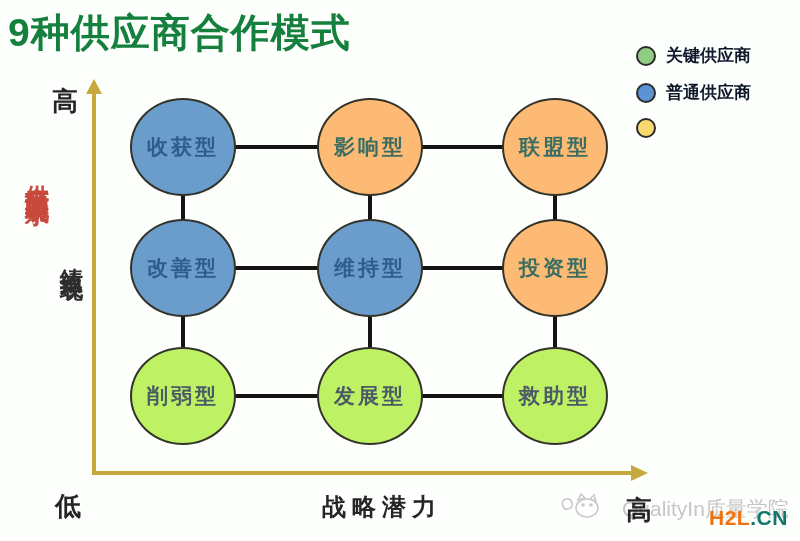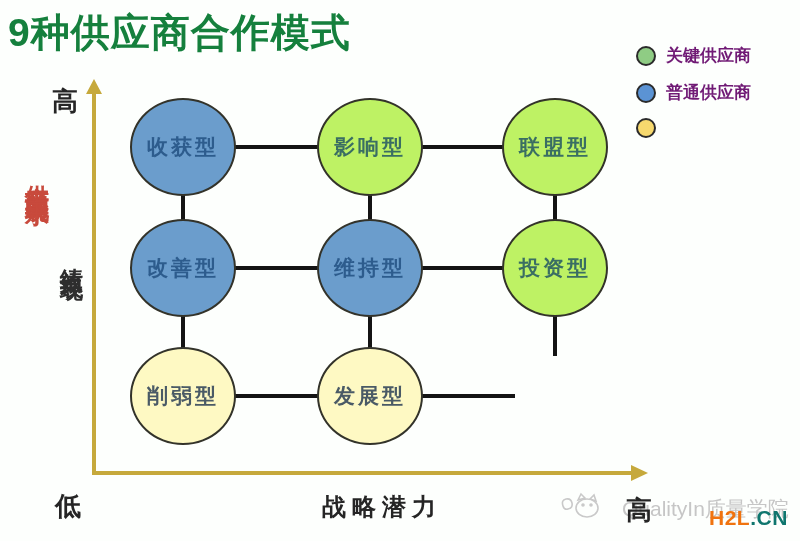--- a/index.html
+++ b/index.html
@@ -12,21 +12,21 @@
          color:#15803d;letter-spacing:1px;white-space:nowrap;}
 
   
   .legend{position:absolute;left:636px;top:44px;display:flex;flex-direction:column;gap:14px;}
   .legend-row{display:flex;align-items:center;gap:10px;}
   .swatch{width:16px;height:16px;border-radius:50%;border:2px solid #2b2b2b;flex:0 0 auto;}
   .swatch-key{background:#8fcc84;}
   .swatch-normal{background:#5b93d4;}
   .swatch-problem{background:#f7d96e;}
   .legend-label{font-family:Liberation Sans, sans-serif;font-weight:700;font-size:17px;
-                color:#701a75;white-space:nowrap;}
+                color:#0f172a;white-space:nowrap;}
 
   
   .axis{position:absolute;background:#c6a93c;z-index:1;}
   .axis-y{left:92px;top:92px;width:4px;height:381px;}
   .axis-x{left:92px;top:471px;width:542px;height:4px;}
   .arrow-up{position:absolute;left:86px;top:79px;width:0;height:0;z-index:1;
             border-left:8px solid transparent;border-right:8px solid transparent;
             border-bottom:15px solid #c6a93c;}
   .arrow-right{position:absolute;left:631px;top:465px;width:0;height:0;z-index:1;
             border-top:8px solid transparent;border-bottom:8px solid transparent;
@@ -48,23 +48,23 @@
   .conn{position:absolute;background:#141414;z-index:1;}
   .conn-h{height:4px;width:100px;}
   .conn-v{width:4px;}
 
   
   .cell{position:absolute;width:106px;height:98px;border-radius:50%;
         border:2px solid #33332a;z-index:2;display:flex;align-items:center;
         justify-content:center;box-sizing:border-box;}
   .cell-label{font-family:"Liberation Serif",serif;font-weight:700;font-size:21px;
               letter-spacing:3px;white-space:nowrap;}
-  .cell-key{background:#bef264;}   .cell-key .cell-label{color:#3a6e63;}
+  .cell-key{background:#fdba74;}   .cell-key .cell-label{color:#3a6e63;}
   .cell-normal{background:#6b9dcc;}.cell-normal .cell-label{color:#2d5c8d;}
-  .cell-problem{background:#fef9c3;}.cell-problem .cell-label{color:#4a5a66;}
+  .cell-problem{background:#bef264;}.cell-problem .cell-label{color:#4a5a66;}
 
   
   .wm-logo{position:absolute;left:560px;top:490px;z-index:3;}
   .wm-text{position:absolute;left:622px;top:495px;font-size:21px;color:#c6c6c6;
            z-index:3;white-space:nowrap;font-family:"Liberation Sans",sans-serif;}
   .site-mark{position:absolute;left:709px;top:506px;font-size:21px;font-weight:800;
              z-index:5;white-space:nowrap;letter-spacing:0.5px;}
   .site-name{color:#f0730f;}
   .site-tld{color:#0f766e;}
 </style>
@@ -133,20 +133,23 @@
   <div class="cell cell-key" style="left:502px;top:219px;">
     <span class="cell-label">投资型</span>
   </div>
 
   <div class="cell cell-problem" style="left:130px;top:347px;">
     <span class="cell-label">削弱型</span>
   </div>
   <div class="cell cell-problem" style="left:317px;top:347px;">
     <span class="cell-label">发展型</span>
   </div>
+  <div class="cell cell-problem" style="left:502px;top:347px;">
+    <span class="cell-label">救助型</span>
+  </div>
 
   <div class="wm-logo">
     <svg width="42" height="30" viewBox="0 0 42 30">
       <g fill="none" stroke="#c9c9c9" stroke-width="1.6">
         <path d="M3 16 q-2 -6 3 -7 q5 -1 6 4 q1 5 -4 6 q-4 1 -5 -3 z"></path>
         <path d="M18 10 l3 -6 l4 4 z"></path>
         <path d="M30 9 l4 -4 l2 6 z"></path>
         <ellipse cx="27" cy="18" rx="11" ry="9"></ellipse>
         <circle cx="23" cy="15" r="1" fill="#c9c9c9"></circle>
         <circle cx="31" cy="15" r="1" fill="#c9c9c9"></circle>

